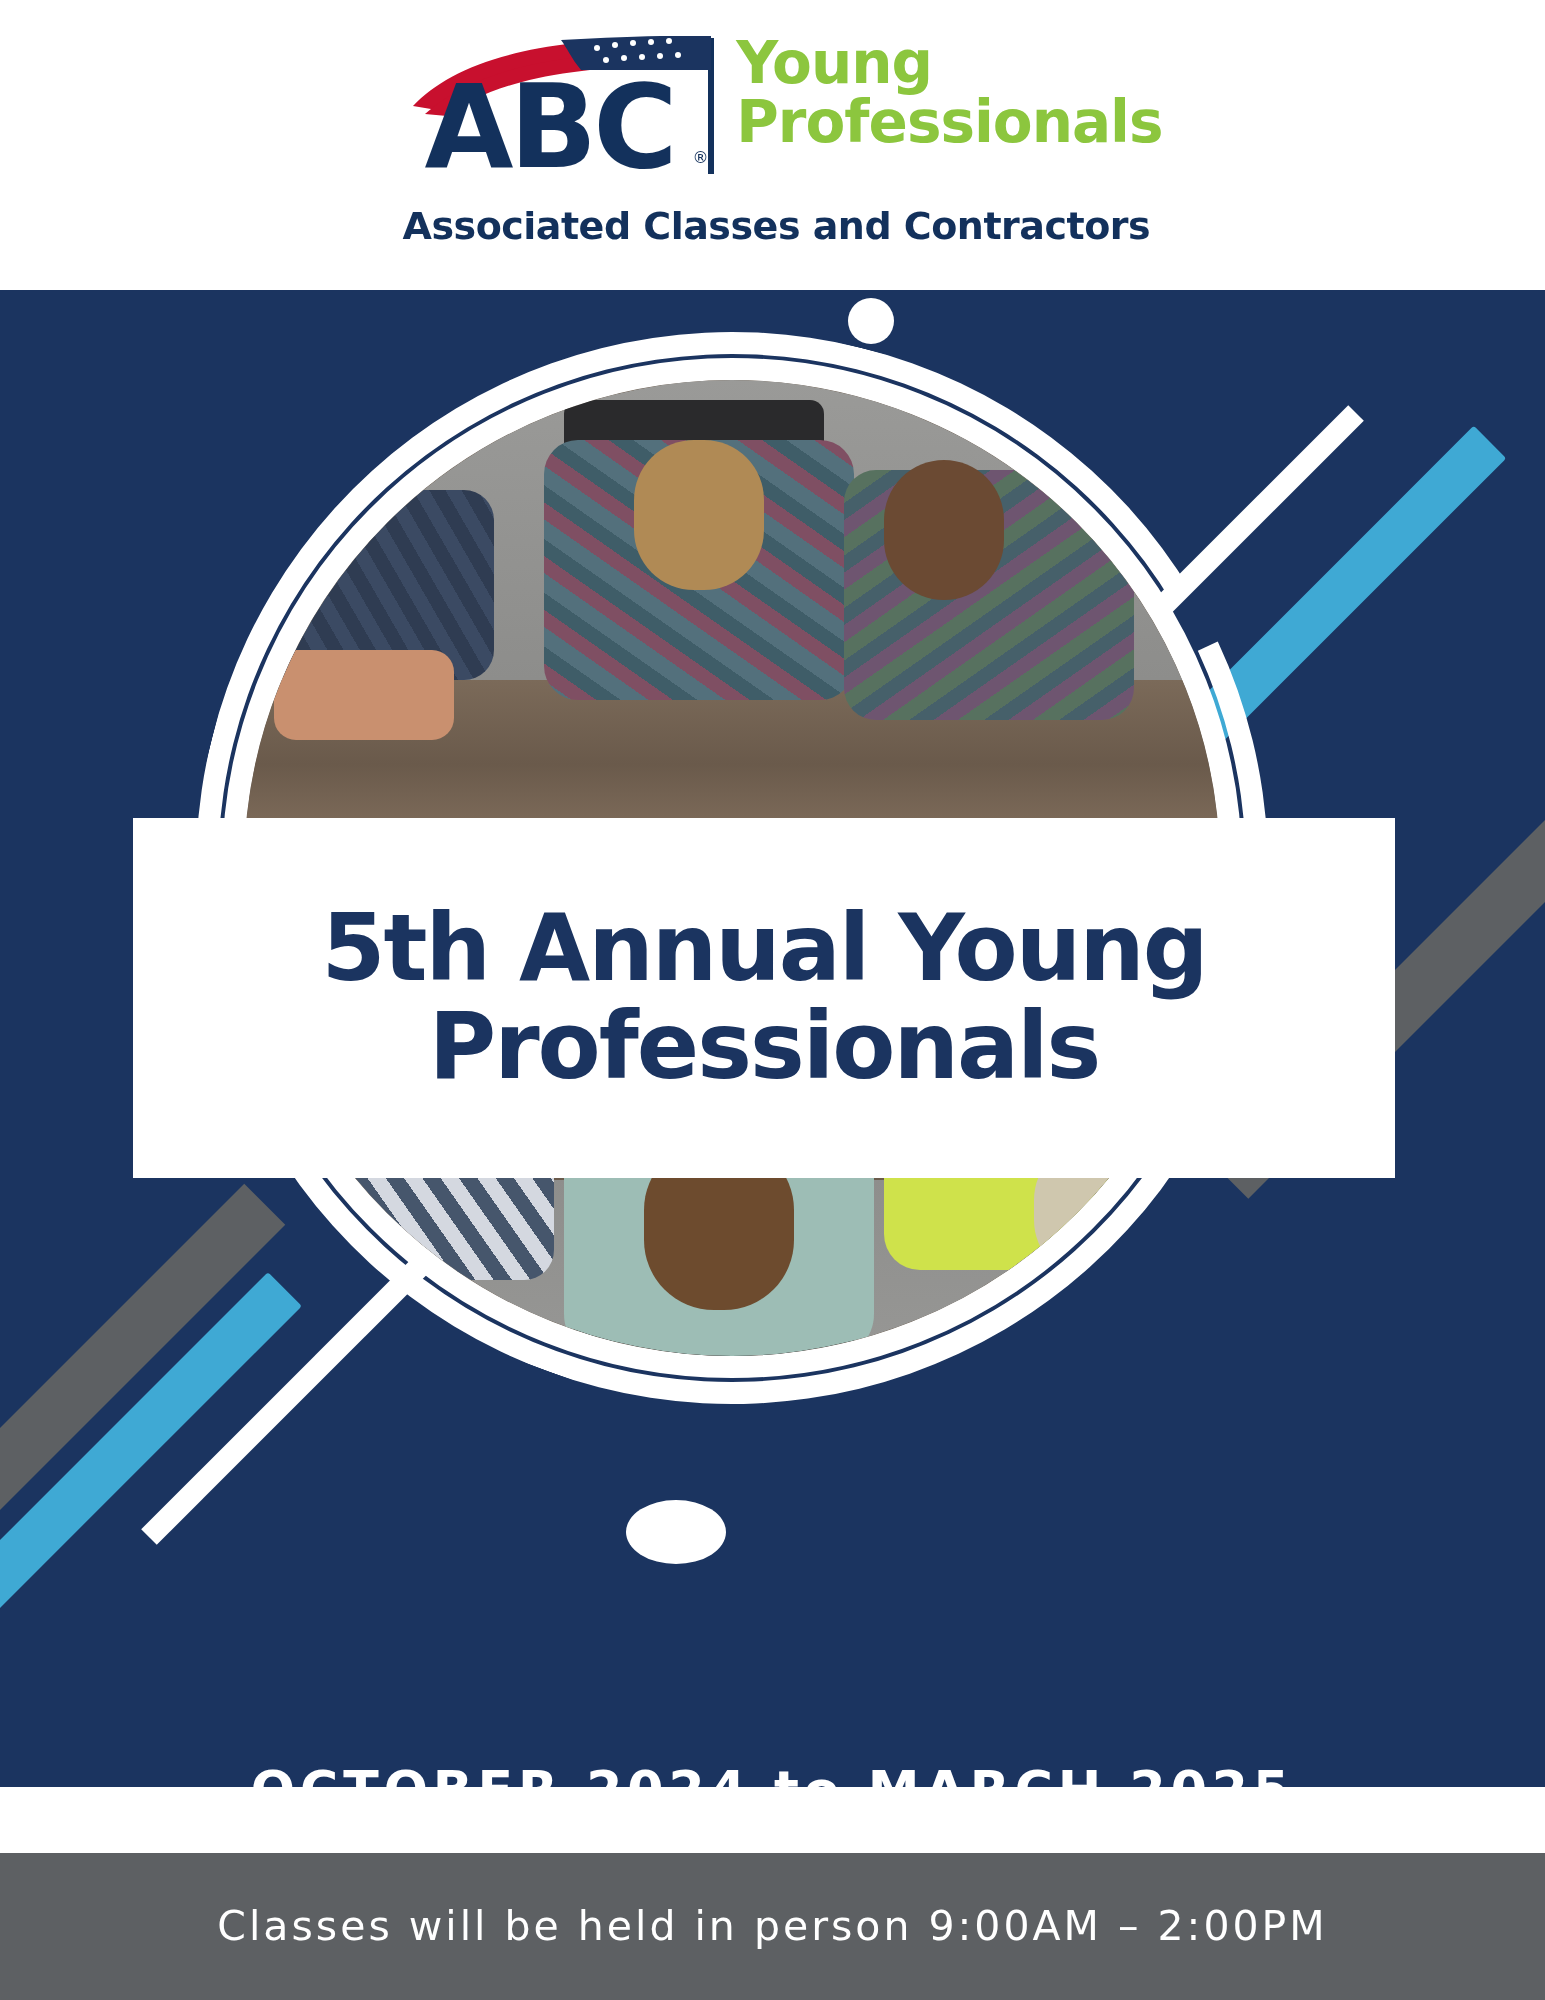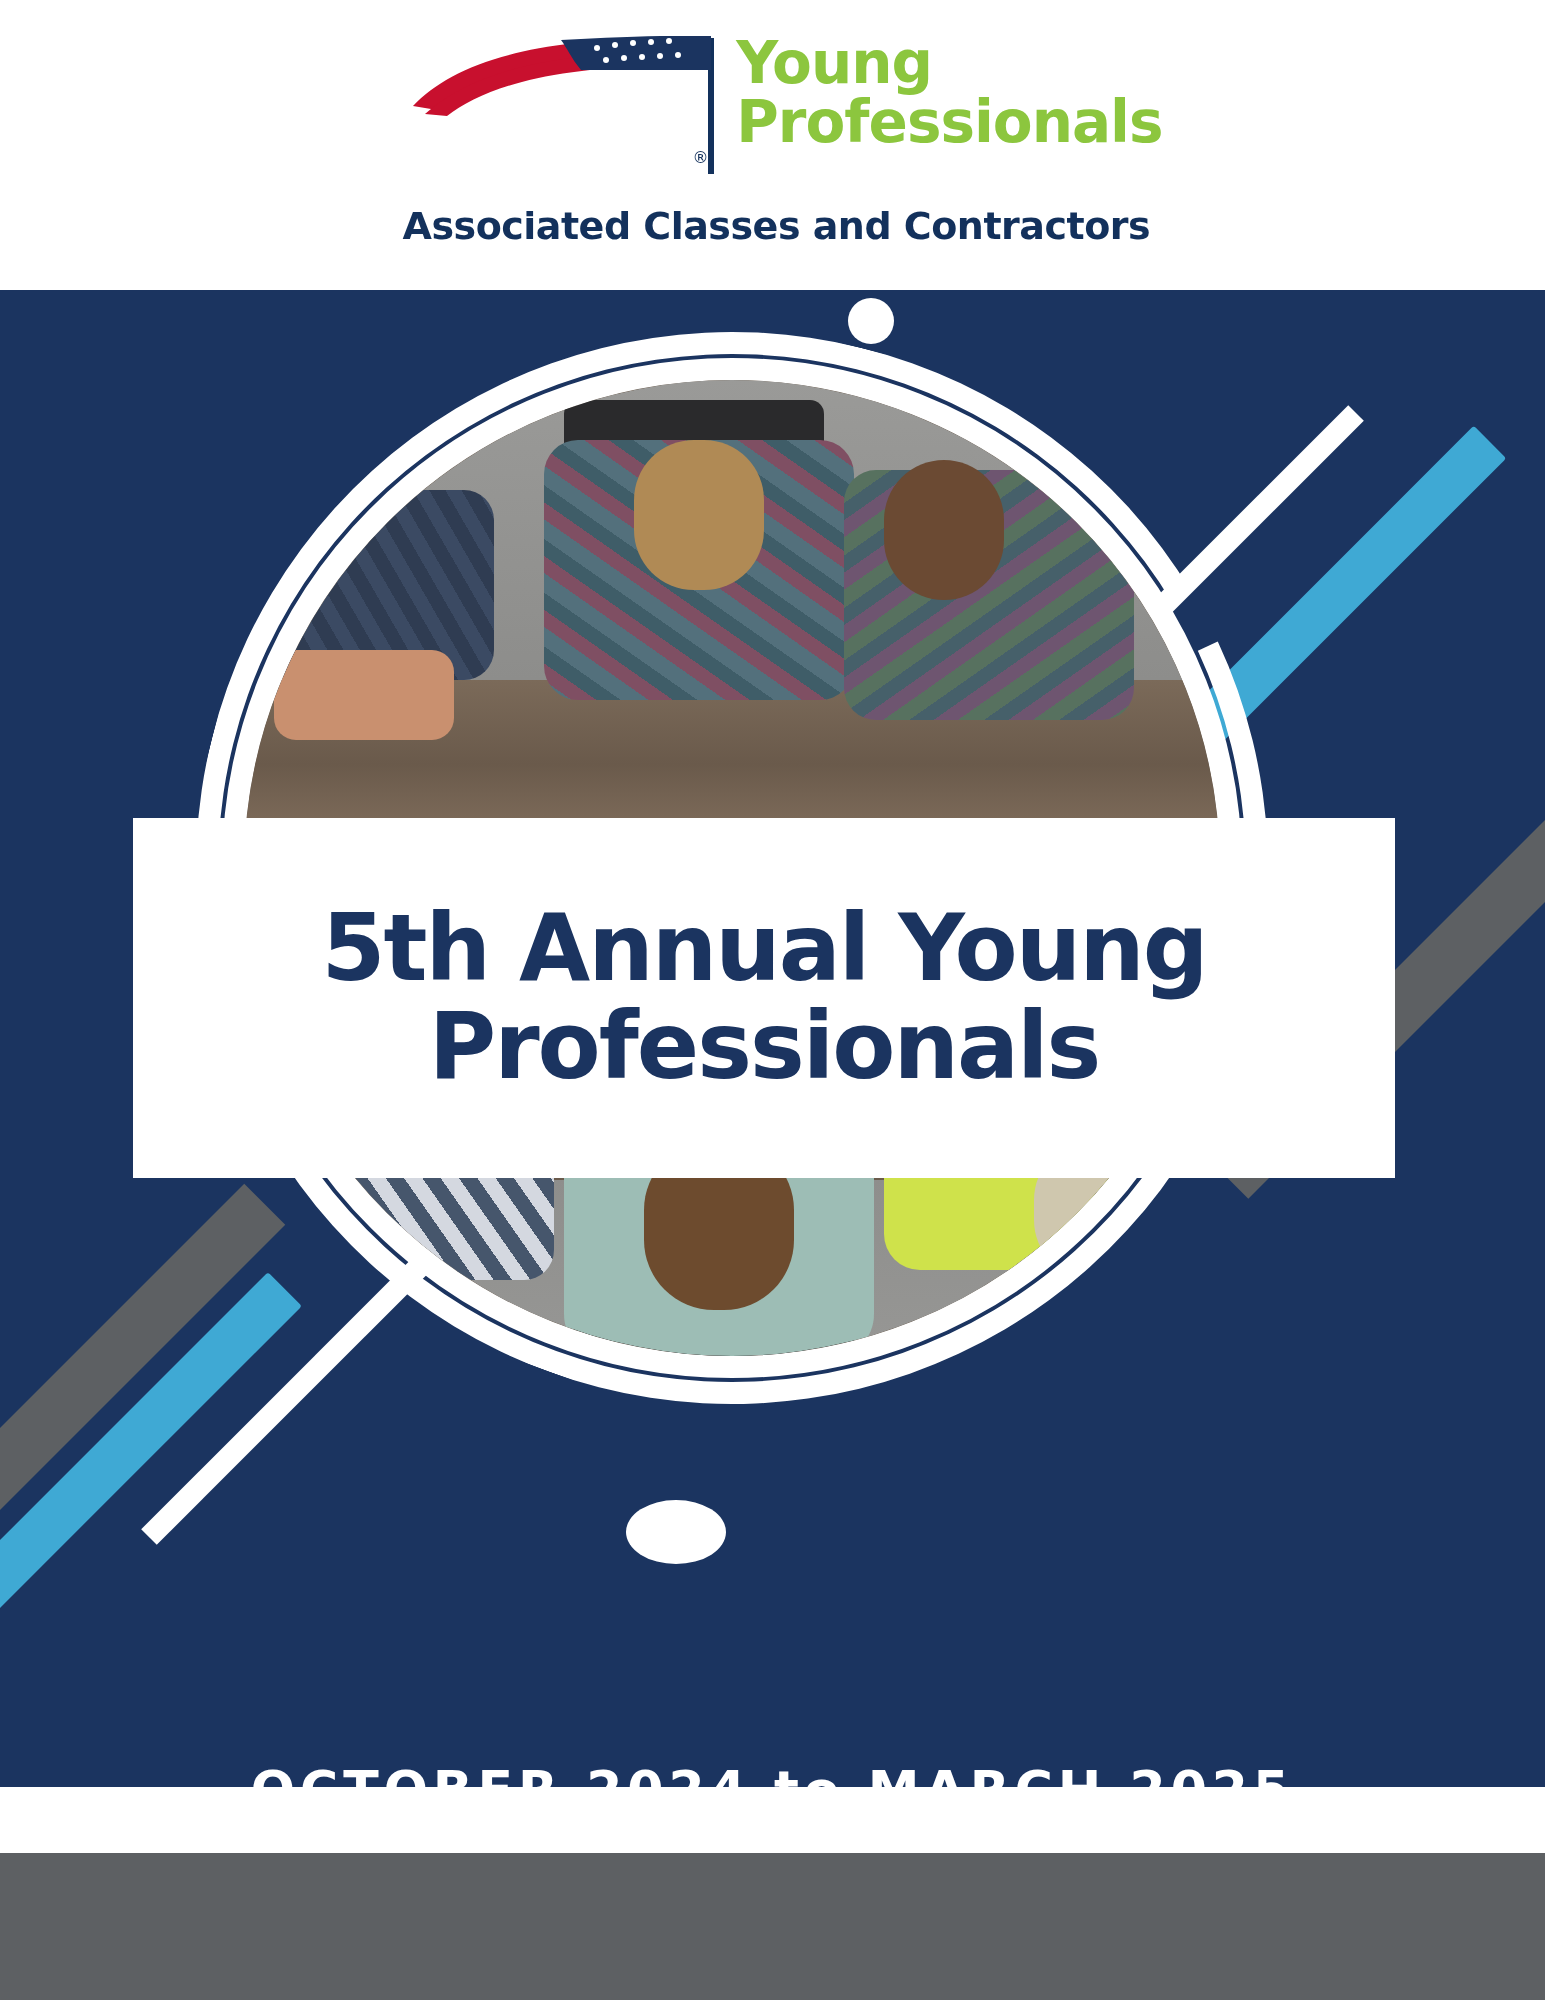--- a/index.html
+++ b/index.html
@@ -354,20 +354,21 @@
           <circle cx="204" cy="9" r="3" fill="#ffffff"></circle>
           <circle cx="222" cy="7" r="3" fill="#ffffff"></circle>
           <circle cx="240" cy="6" r="3" fill="#ffffff"></circle>
           <circle cx="258" cy="5" r="3" fill="#ffffff"></circle>
           <circle cx="195" cy="24" r="3" fill="#ffffff"></circle>
           <circle cx="213" cy="22" r="3" fill="#ffffff"></circle>
           <circle cx="231" cy="21" r="3" fill="#ffffff"></circle>
           <circle cx="249" cy="20" r="3" fill="#ffffff"></circle>
           <circle cx="267" cy="19" r="3" fill="#ffffff"></circle>
         </svg>
+        <div class="abc-letters">ABC</div>
         <div class="abc-reg">®</div>
       </div>
 
       <div class="divider-bar"></div>
 
       <div class="yp-text">
         <div class="yp-line">Young</div>
         <div class="yp-line">Professionals</div>
       </div>
     </div>
@@ -416,13 +417,14 @@
     <div class="title-text">
       <div>5th Annual Young</div>
       <div>Professionals</div>
     </div>
   </div>
 </div>
 
 <div class="date-line">OCTOBER 2024 to MARCH 2025</div>
 
 <div class="footer-bar">
+  <div class="footer-line">Classes will be held in person 9:00AM – 2:00PM</div>
 </div>
 
 </body></html>

